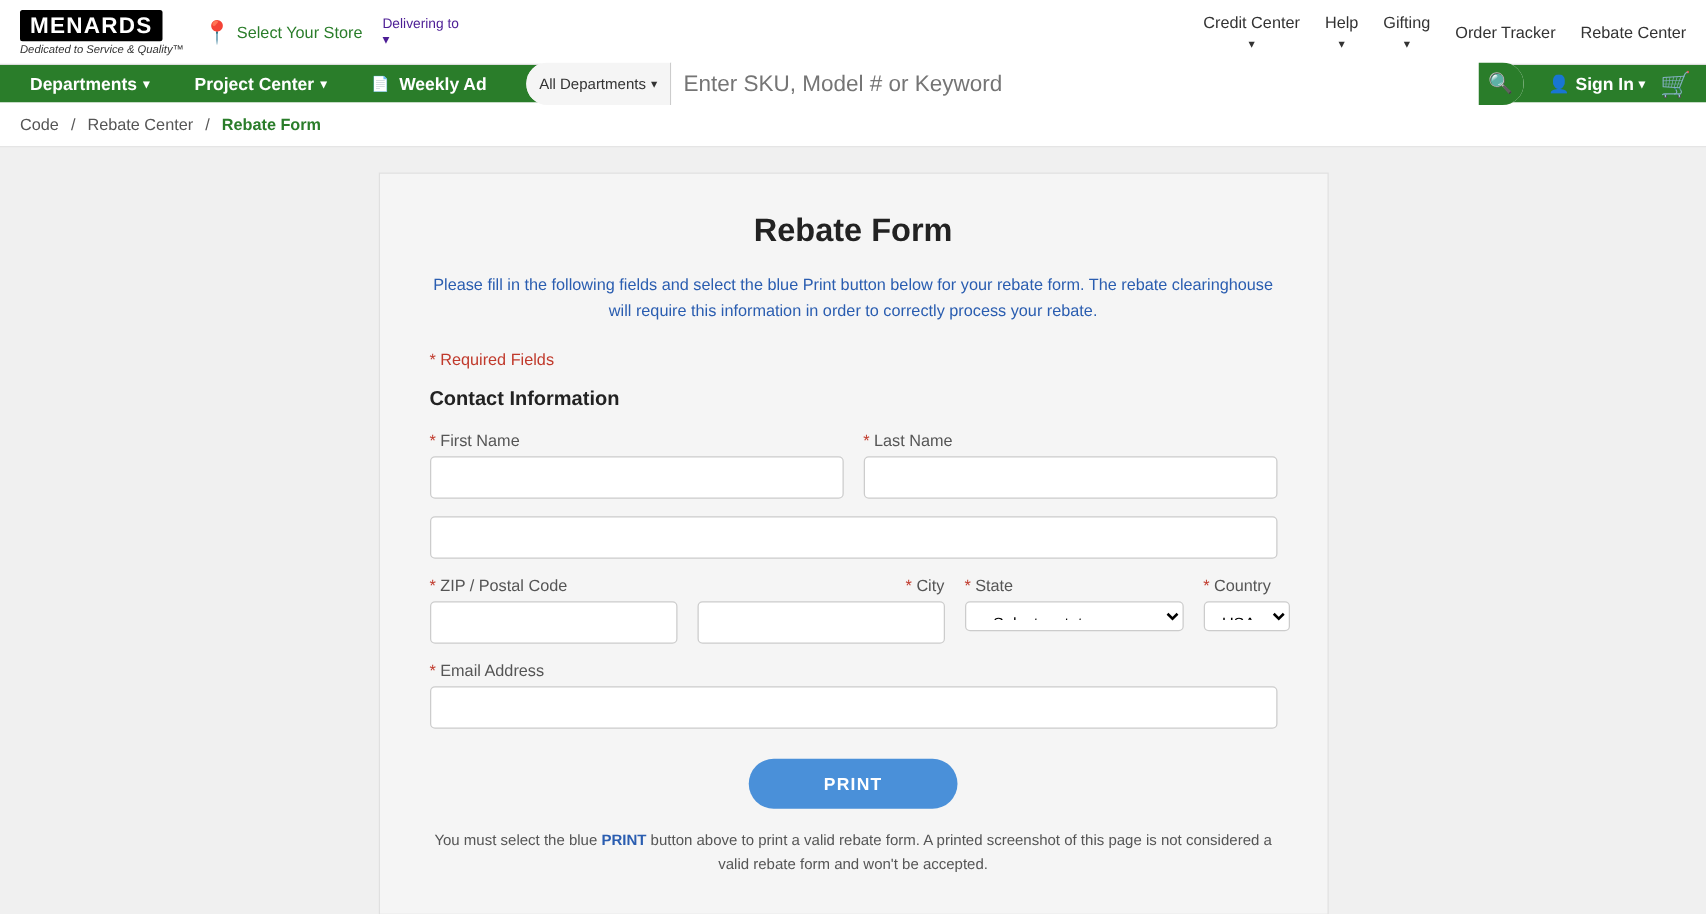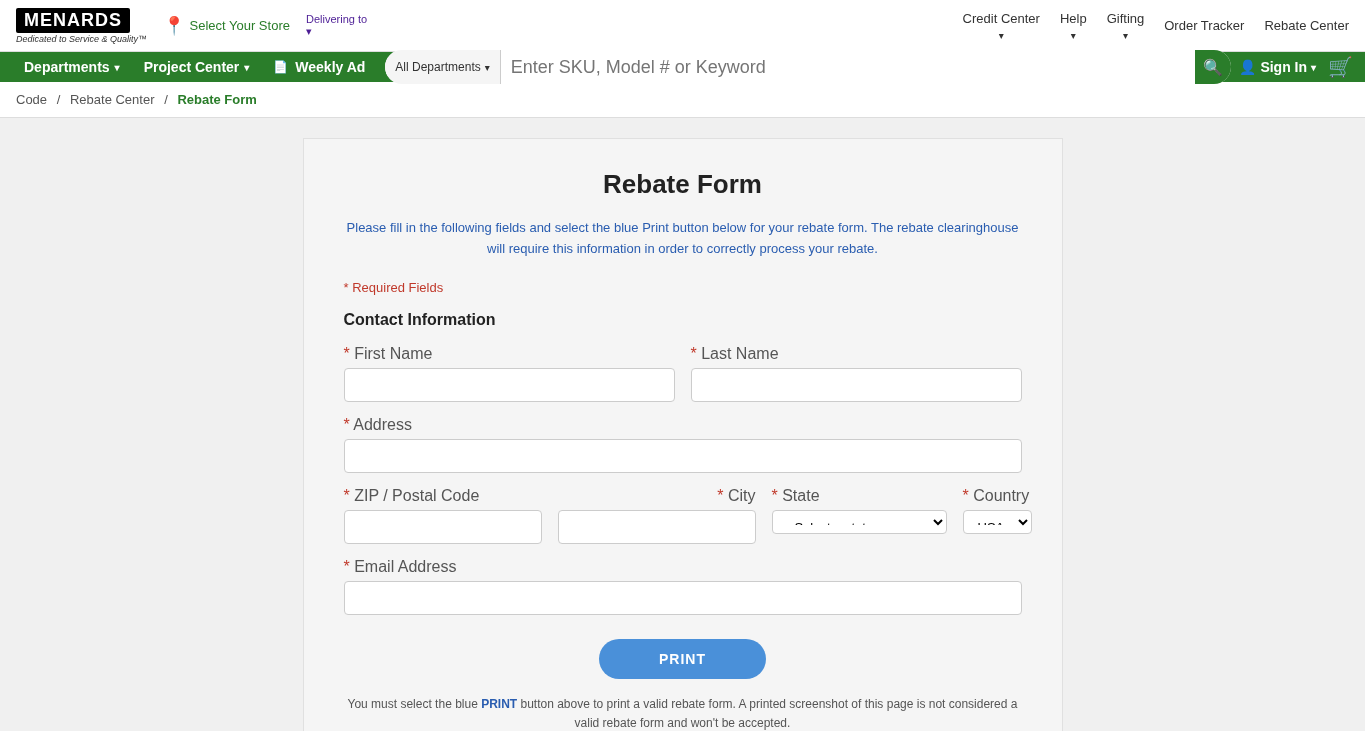--- a/index.html
+++ b/index.html
@@ -36,21 +36,21 @@
     .top-bar-right a { text-decoration: none; color: #333; display: flex; align-items: center; gap: 4px; cursor: pointer; flex-direction: column; }
     .chevron { font-size: 10px; }
 
     
     .nav-bar {
       background: #2a7d2a;
       display: flex;
       align-items: center;
       padding: 0 12px;
       height: 30px;
-      gap: 0;
+      gap: 12px;
     }
     .nav-item {
       color: #fff;
       font-size: 14px;
       font-weight: 600;
       padding: 0 12px;
       height: 46px;
       display: flex;
       align-items: center;
       gap: 5px;
@@ -180,21 +180,21 @@
       margin-bottom: 14px;
     }
 
     .form-group {
       display: flex;
       flex-direction: column;
       flex: 1;
     }
 
     .form-group label {
-      font-size: 16px;
+      font-size: 13px;
       color: #555;
       margin-bottom: 5px;
     }
 
     .form-input {
       border: 1px solid #ccc;
       border-radius: 4px;
       padding: 8px 10px;
       font-size: 13px;
       background: #fff;
@@ -341,23 +341,20 @@
       <div class="form-group">
         <label>
           <span style="color:#c0392b;">* </span><span>Last Name</span>
         </label>
         <input class="form-input" type="text" style="">
       </div>
     </div>
 
     <div class="form-row">
       <div class="form-group" style="flex:1;">
-        <label>
-          <span style="color:#c0392b;">* </span><span>Address</span>
-        </label>
         <input class="form-input" type="text" style="width: 100%;">
       </div>
     </div>
 
     <div class="form-row">
       <div class="form-group" style="flex:0 0 130px;">
         <label>
           <span style="color:#c0392b;">* </span><span>ZIP / Postal Code</span>
         </label>
         <input class="form-input" type="text" style="">

